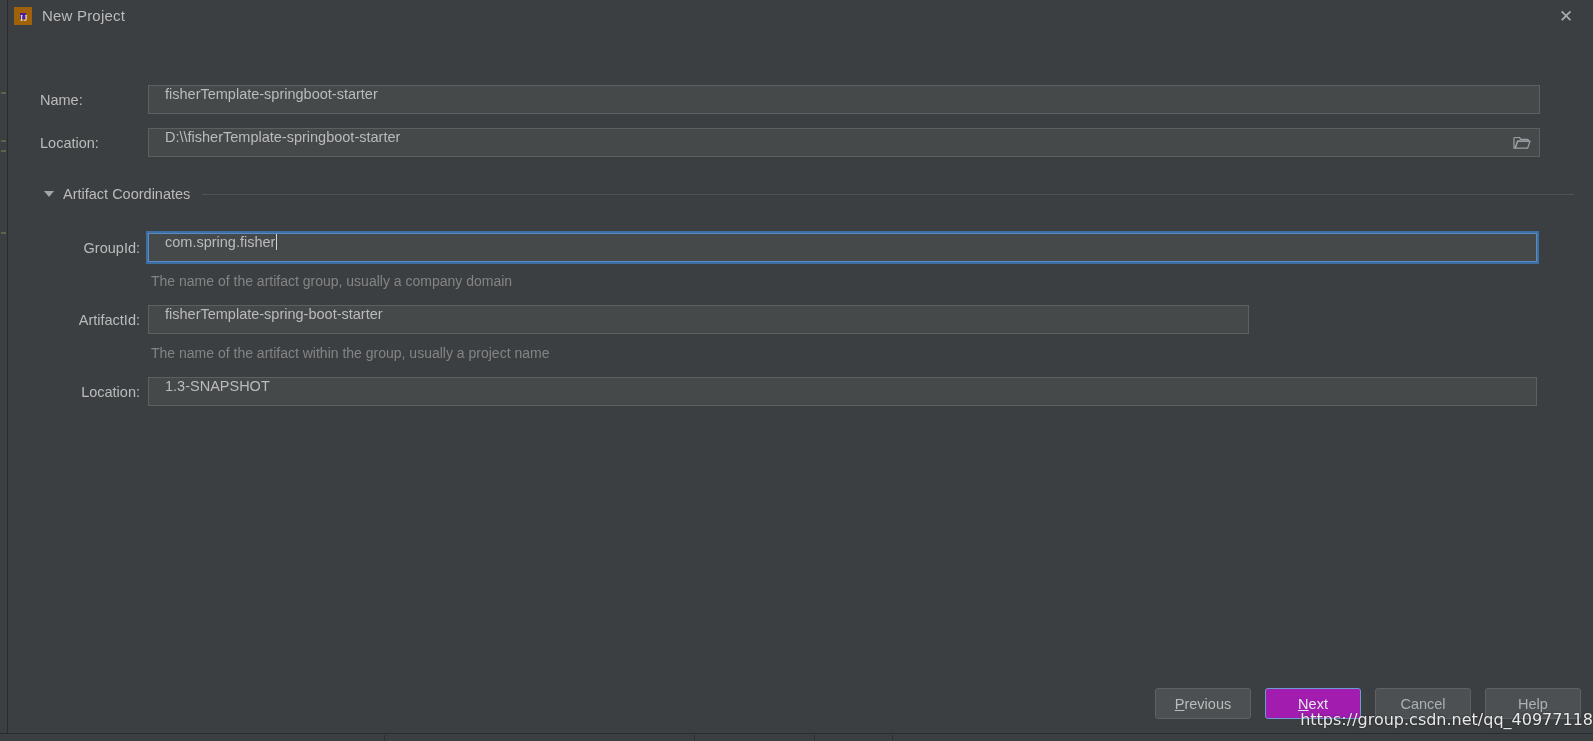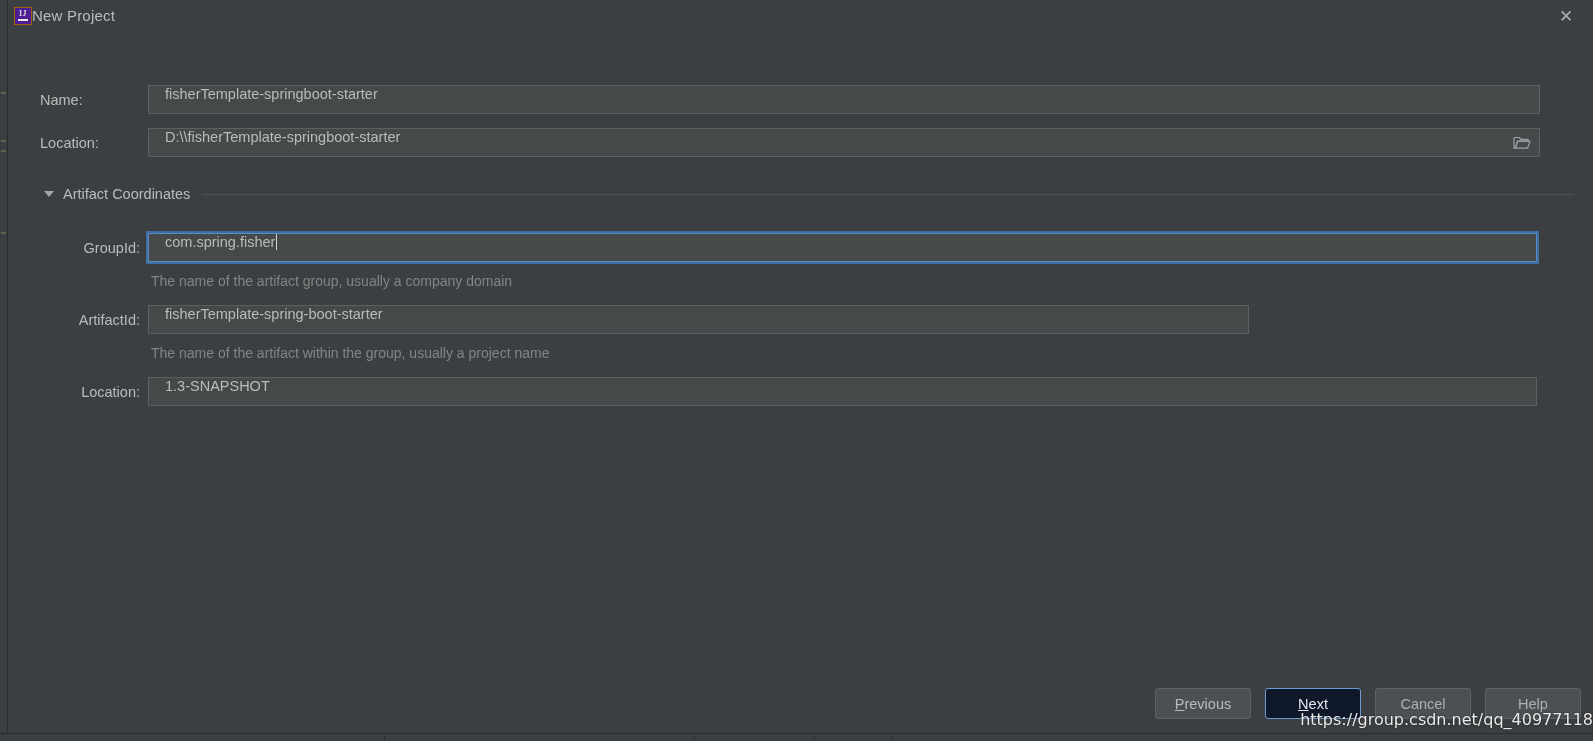--- a/index.html
+++ b/index.html
@@ -72,22 +72,23 @@
     flex: 0 0 31px;
     background: #3c3f41;
     display: flex;
     align-items: center;
     padding-left: 6px;
   }
   .ij-logo {
     width: 18px; height: 18px;
     flex: 0 0 18px;
     background: #4c1d95;
-    border: 1px solid #a16207;
+    border: 6px solid #a16207;
     position: relative;
+    margin-right: 10px;
   }
   .ij-logo .ij-letters {
     position: absolute;
     left: 0; right: 0; top: 1px;
     text-align: center;
     font-size: 8px;
     line-height: 9px;
     font-weight: bold;
     color: #d6d6d6;
     font-family: "Liberation Serif", "DejaVu Serif", serif;
@@ -232,21 +233,21 @@
     color: #bbbbbb;
     font-size: 14.5px;
     display: flex;
     align-items: center;
     justify-content: center;
     cursor: pointer;
     white-space: nowrap;
   }
   .btn .mn { text-decoration: underline; }
   .btn.primary {
-    background: #0f172a;
+    background: #a21caf;
     border: 1px solid #6d9ad1;
     color: #e4e9ee;
   }
   .btn.cancel, .btn.help {
     color: #aab1b6;
   }
 
   
   #watermark {
     position: absolute;

